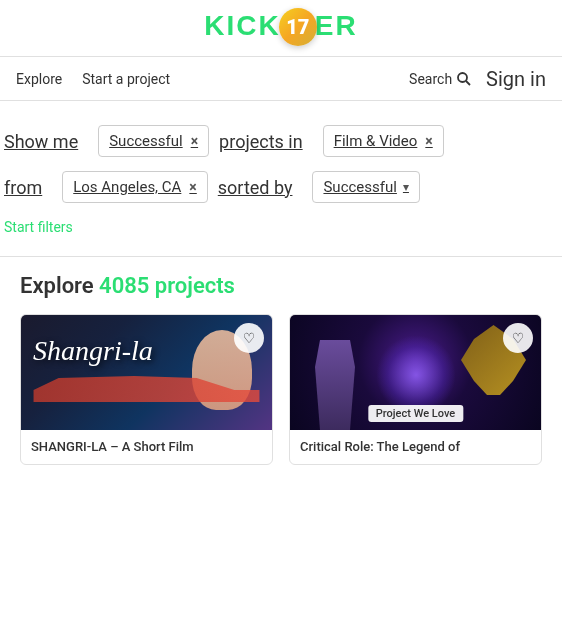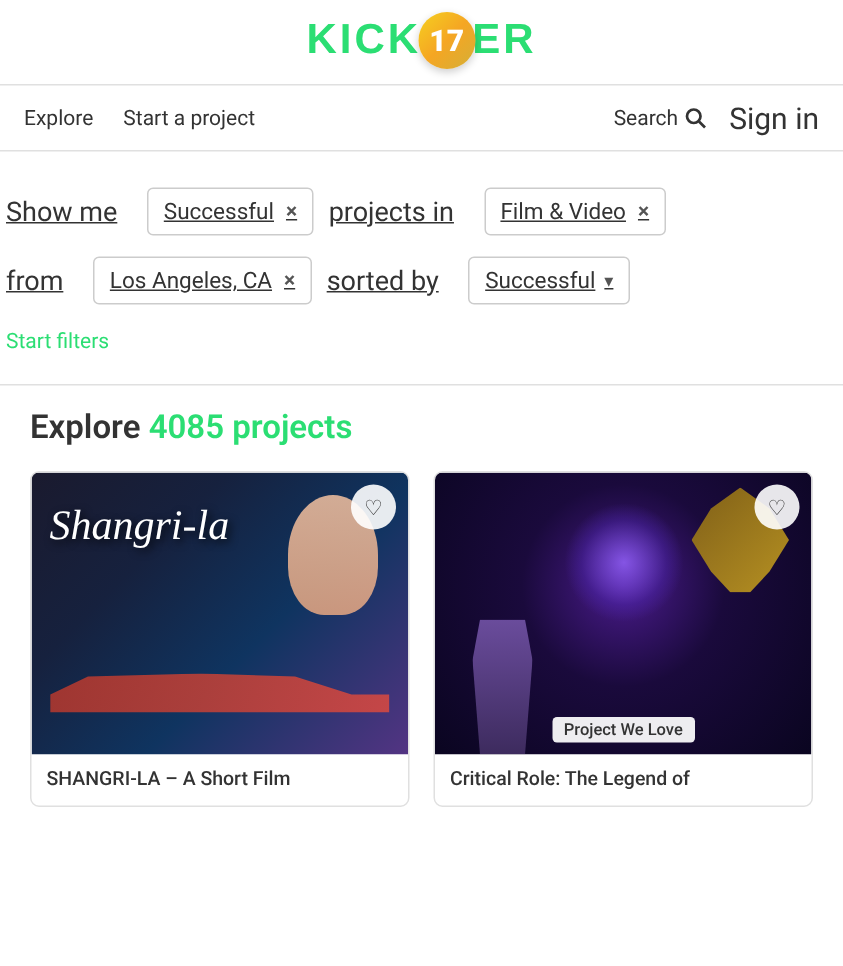--- a/index.html
+++ b/index.html
@@ -162,21 +162,21 @@
     .card {
       border: 1px solid #e0e0e0;
       border-radius: 6px;
       overflow: hidden;
       background: #fff;
       cursor: pointer;
     }
     .card-image {
       position: relative;
       width: 100%;
-      height: 188px;
+      height: 115px;
       overflow: hidden;
     }
     .card-heart {
       position: absolute;
       top: 8px;
       right: 8px;
       width: 30px;
       height: 30px;
       background: rgba(255,255,255,0.9);
       border-radius: 50%;

